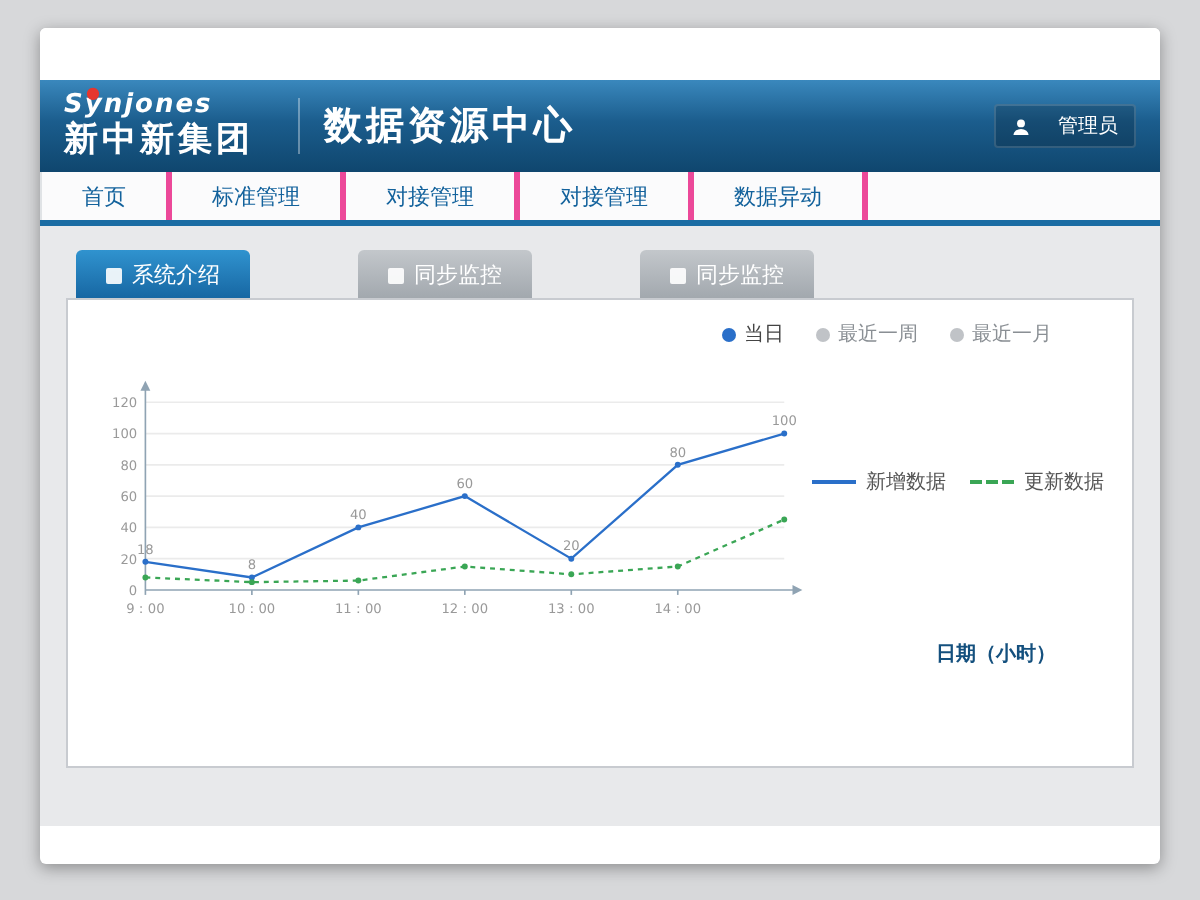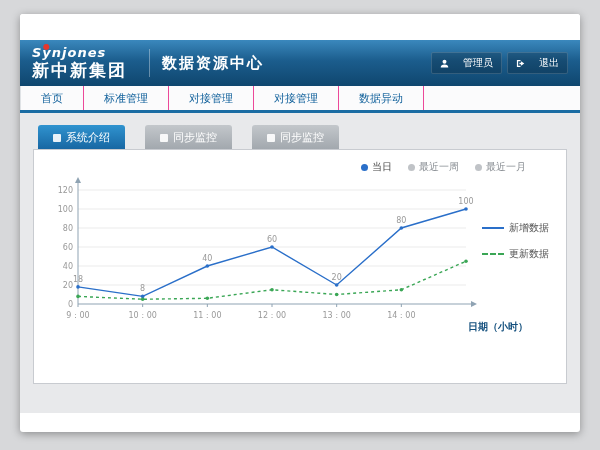--- a/index.html
+++ b/index.html
@@ -8,46 +8,46 @@
   .page{position:absolute;left:20px;top:14px;width:560px;height:418px;background:#fff;border-radius:3px;box-shadow:0 2px 8px rgba(0,0,0,.35);overflow:hidden;}
   .page-pad-top{height:26px;background:#fff;}
   .page-pad-bottom{height:16px;background:#fff;}
 
   .app-header{height:46px;background:linear-gradient(180deg,#3a88bd 0%,#1b5d8d 45%,#0f466e 100%);display:flex;align-items:center;padding:0 12px;color:#fff;}
   .brand{display:flex;flex-direction:column;line-height:1.15;margin-right:10px;}
   .logo-text{font-style:italic;font-weight:bold;font-size:13px;letter-spacing:1px;position:relative;}
   .logo-dot{color:#e6362e;font-size:8px;position:absolute;top:-4px;left:11px;font-style:normal;}
   .company{font-weight:bold;font-size:17px;letter-spacing:2px;}
   .header-divider{width:1px;height:28px;background:rgba(255,255,255,.35);margin:0 12px;}
-  .app-title{font-size:15px;font-weight:bold;letter-spacing:2px;}
+  .app-title{font-size:19px;font-weight:bold;letter-spacing:2px;}
   .spacer{flex:1;}
   .user-actions{display:flex;align-items:center;gap:5px;font-size:10px;}
   .user-action{display:flex;align-items:center;gap:14px;padding:3px 8px;background:rgba(0,0,0,.18);border:1px solid rgba(255,255,255,.15);border-radius:2px;cursor:pointer;white-space:nowrap;}
   .ua-icon{display:inline-flex;align-items:center;}
 
   .nav{height:27px;display:flex;align-items:stretch;background:#fbfbfc;border-bottom:3px solid #1a6ca3;}
-  .nav-item{display:flex;align-items:center;padding:0 20px;font-size:11px;color:#13629c;border-right:1px solid #ec4899;cursor:pointer;text-decoration:none;}
+  .nav-item{display:flex;align-items:center;padding:0 20px;font-size:11px;color:#13629c;border-right:3px solid #ec4899;cursor:pointer;text-decoration:none;}
   .nav-item:first-child{border-left:1px solid #e0e3e6;}
 
   .content{background:#e8e9eb;height:300px;padding:12px 13px 0;}
-  .tabs{display:flex;gap:20px;padding-left:5px;}
+  .tabs{display:flex;gap:7px;padding-left:5px;}
   .tab{padding:5px 15px 4px;font-size:11px;color:#fff;border-radius:3px 3px 0 0;display:flex;gap:5px;align-items:center;cursor:pointer;}
   .tab.active{background:linear-gradient(180deg,#3093cf,#1767a3);}
-  .tab.inactive{background:linear-gradient(180deg,#c3c7cb,#a2a8ae);}
+  .tab.inactive{background:linear-gradient(180deg,#c3c7cb,#a2a8ae);margin-left:47px;}
   .tab-icon{width:8px;height:8px;background:rgba(255,255,255,.9);display:inline-block;border-radius:1px;}
 
   .panel{background:#fff;border:1px solid #c8cbd0;height:235px;padding:6px 14px 8px;display:flex;flex-direction:column;}
   .filters{display:flex;justify-content:flex-end;gap:16px;align-items:center;font-size:10px;color:#8a8f94;padding:4px 26px 0 0;height:18px;}
   .filter{display:flex;align-items:center;gap:4px;cursor:pointer;}
   .filter-dot{width:7px;height:7px;border-radius:50%;background:#c0c3c7;display:inline-block;}
   .filter.active .filter-dot{background:#2a6fc9;}
   .filter.active{color:#444;}
   .ylabel{font-size:10px;color:#1b4f7b;margin:0 0 0 14px;height:14px;}
   .chart-row{display:flex;align-items:center;}
-  .series-legend{display:flex;flex-direction:column;gap:12px;margin-left:4px;margin-top:-24px;}
+  .series-legend{display:flex;flex-direction:row;gap:12px;margin-left:4px;margin-top:-24px;}
   .legend-item{display:flex;align-items:center;gap:5px;font-size:10px;color:#555;cursor:pointer;white-space:nowrap;}
   .legend-line{width:22px;height:0;border-top:2px solid #888;display:inline-block;}
   .legend-line.dashed{border-top-style:dashed;}
   .xlabel{font-size:10px;color:#14507e;font-weight:bold;text-align:right;padding-right:24px;margin-top:-12px;height:12px;}
   .note{margin-top:auto;text-align:center;font-size:9px;color:#9aa0a5;padding-bottom:6px;letter-spacing:.5px;}
   .note-label{color:#e03b2f;}
 </style>
 </head>
 <body>
 
@@ -64,29 +64,20 @@
     <div class="spacer"></div>
     <div class="user-actions">
         <div class="user-action">
           <span class="ua-icon">
             <svg width="9" height="9" viewBox="0 0 10 10">
               <circle cx="5" cy="3" r="2.2" fill="#fff"></circle>
               <path d="M0.8 9.5 a4.2 3.4 0 0 1 8.4 0 z" fill="#fff"></path>
             </svg>
           </span>
           <span>管理员</span>
-        </div>
-        <div class="user-action">
-          <span class="ua-icon">
-            <svg width="9" height="9" viewBox="0 0 10 10">
-              <path d="M1 1 h4 v1.4 H2.4 v5.2 H5 V9 H1 z" fill="#fff"></path>
-              <path d="M5.6 2.6 L9.2 5 L5.6 7.4 V5.9 H3.8 V4.1 H5.6 z" fill="#fff"></path>
-            </svg>
-          </span>
-          <span>退出</span>
         </div>
       </div>
   </header>
 
   <nav class="nav">
       <a class="nav-item">首页</a>
       <a class="nav-item">标准管理</a>
       <a class="nav-item">对接管理</a>
       <a class="nav-item">对接管理</a>
       <a class="nav-item">数据异动</a>

